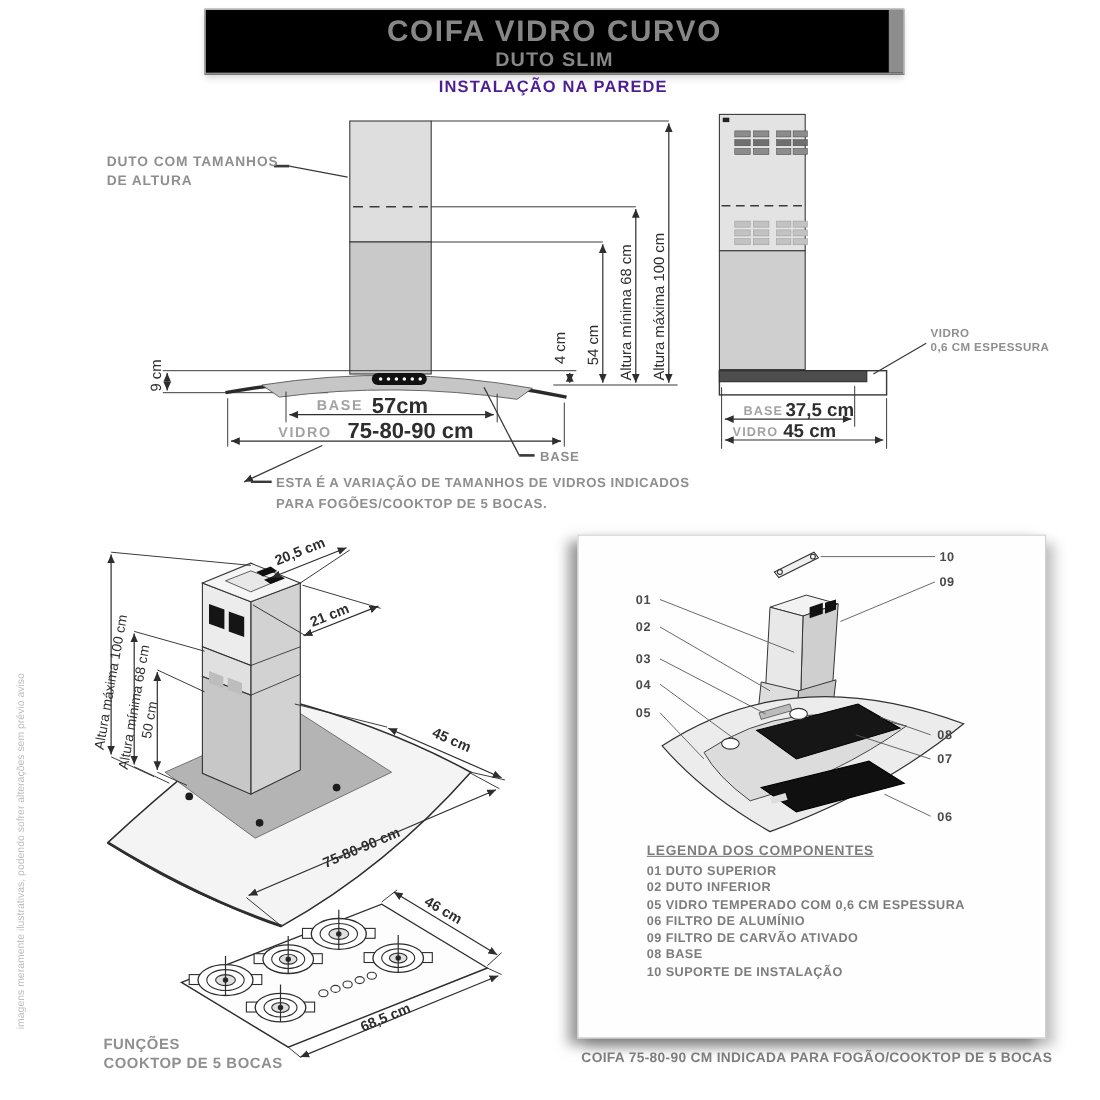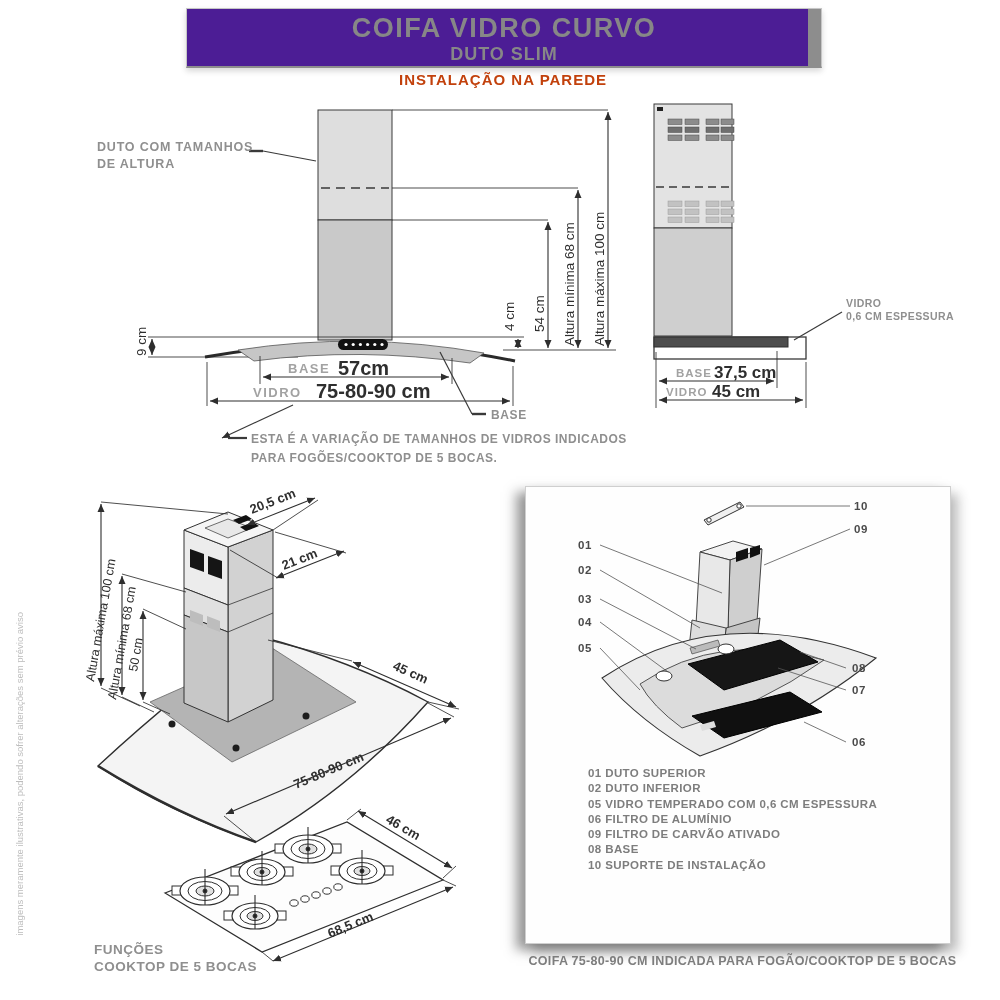--- a/index.html
+++ b/index.html
@@ -1,28 +1,28 @@
 <!DOCTYPE html>
 <html><head>
 <meta charset="utf-8">
 <style>
   html,body{margin:0;padding:0;}
   body{width:1000px;height:1000px;position:relative;background:#ffffff;overflow:hidden;
        font-family:"Liberation Sans",sans-serif;}
   .abs{position:absolute;}
 
   
-  .title-box{left:186px;top:8px;width:634px;height:57px;background:#4c1d95;
+  .title-box{left:186px;top:8px;width:634px;height:57px;background:#000000;
     border:1px solid #c6c6c6;border-bottom:2px solid #8d8d8d;
     box-shadow:0 3px 6px rgba(0,0,0,.16);z-index:6;text-align:center;}
   .title-box .ribbon{position:absolute;right:0;top:0;bottom:0;width:13px;background:#8d8d8d;}
   .title-main{font-size:27px;font-weight:bold;color:#878787;letter-spacing:1.5px;margin-top:4px;}
   .title-sub{font-size:18px;font-weight:bold;color:#878787;letter-spacing:1px;}
   .section-title{left:186px;top:71px;width:634px;text-align:center;font-size:15px;
-    font-weight:bold;color:#c2410c;letter-spacing:1px;z-index:6;}
+    font-weight:bold;color:#4c1d95;letter-spacing:1px;z-index:6;}
 
   
   .gray-lbl{color:#8f8f8f;font-weight:bold;z-index:6;}
   .duct-lbl{left:97px;top:139px;font-size:12.5px;letter-spacing:.8px;line-height:17px;}
   .note-lbl{left:251px;top:430px;font-size:12px;letter-spacing:.5px;line-height:19px;}
   .vidro-esp-lbl{left:846px;top:297px;font-size:10.5px;line-height:13px;letter-spacing:.4px;}
   .cooktop-lbl{left:94px;top:941px;font-size:13.5px;line-height:17px;letter-spacing:.5px;}
 
   
   .panel{left:525px;top:486px;width:424px;height:456px;background:#fefefe;
@@ -78,20 +78,21 @@
   <div>VIDRO</div>
   <div>0,6 CM ESPESSURA</div>
 </div>
 <div class="abs gray-lbl cooktop-lbl">
   <div>FUNÇÕES</div>
   <div>COOKTOP DE 5 BOCAS</div>
 </div>
 
 <div class="abs panel"></div>
 <div class="abs legend">
+  <div class="legend-title">LEGENDA DOS COMPONENTES</div>
   <div class="legend-row">01 DUTO SUPERIOR</div>
   <div class="legend-row">02 DUTO INFERIOR</div>
   <div class="legend-row">05 VIDRO TEMPERADO COM 0,6 CM ESPESSURA</div>
   <div class="legend-row">06 FILTRO DE ALUMÍNIO</div>
   <div class="legend-row">09 FILTRO DE CARVÃO ATIVADO</div>
   <div class="legend-row">08 BASE</div>
   <div class="legend-row">10 SUPORTE DE  INSTALAÇÃO</div>
 </div>
 
 <div class="abs footer-cap">COIFA 75-80-90 CM INDICADA PARA FOGÃO/COOKTOP DE 5 BOCAS</div>

